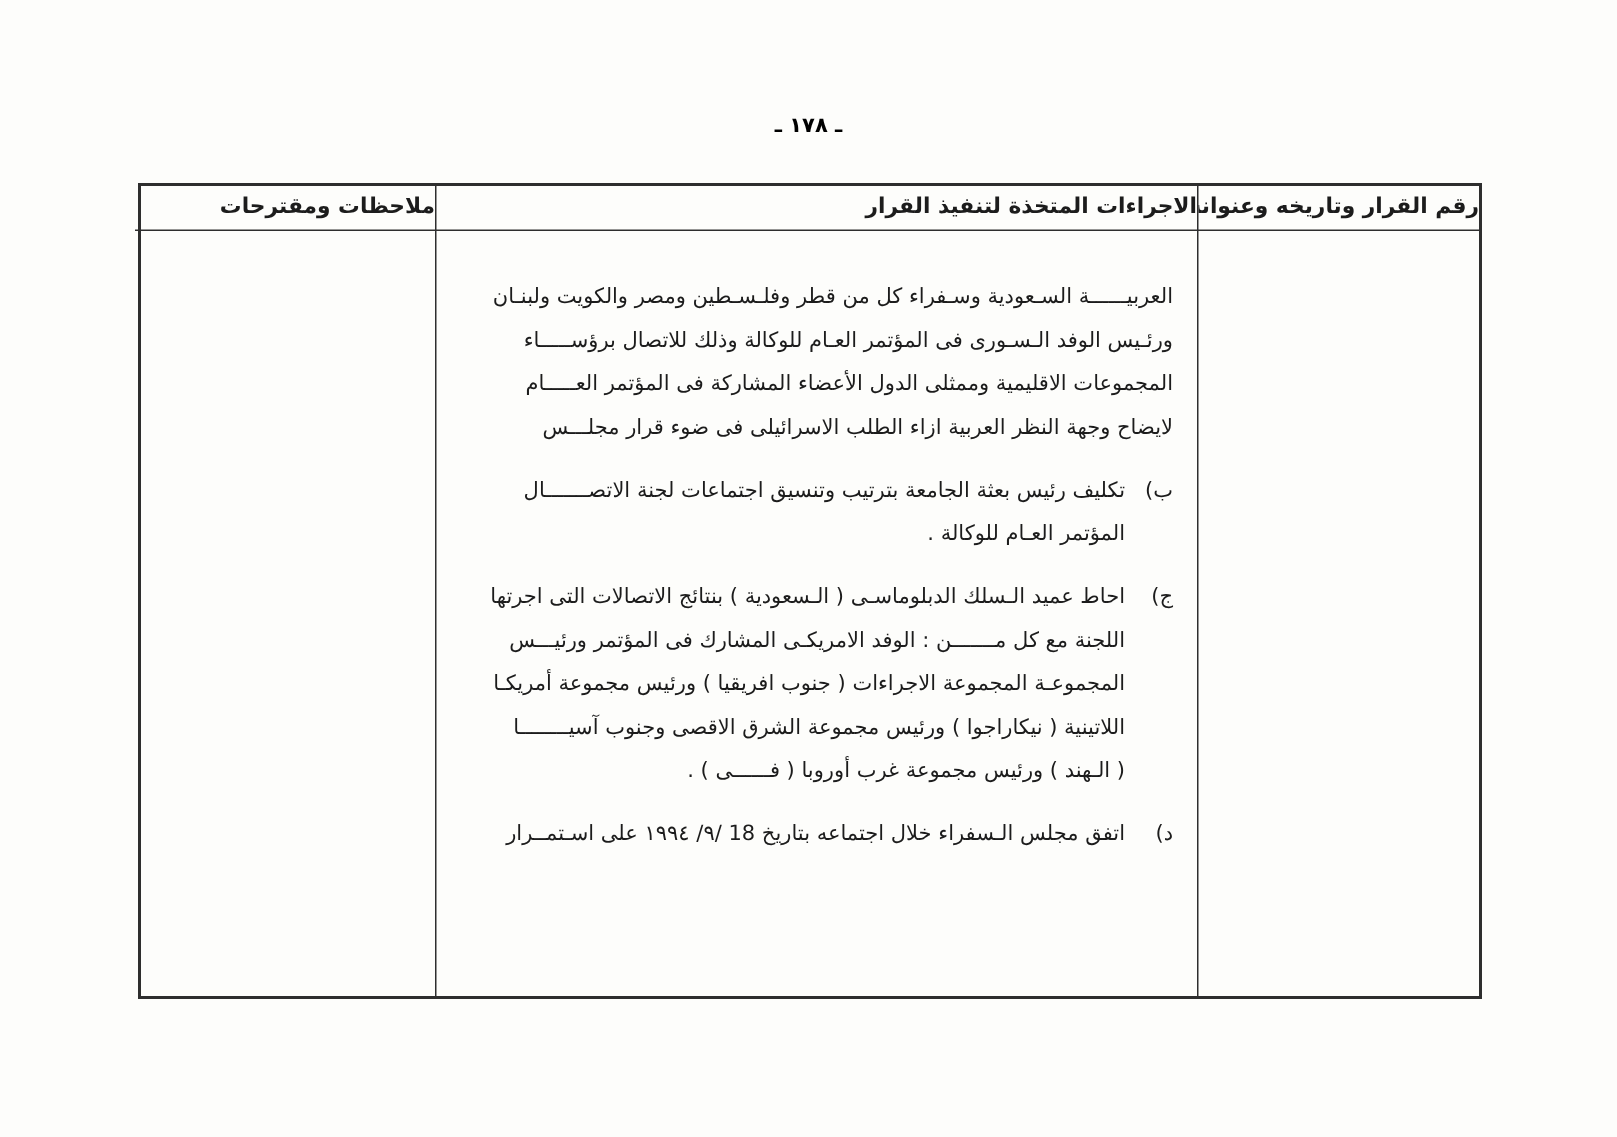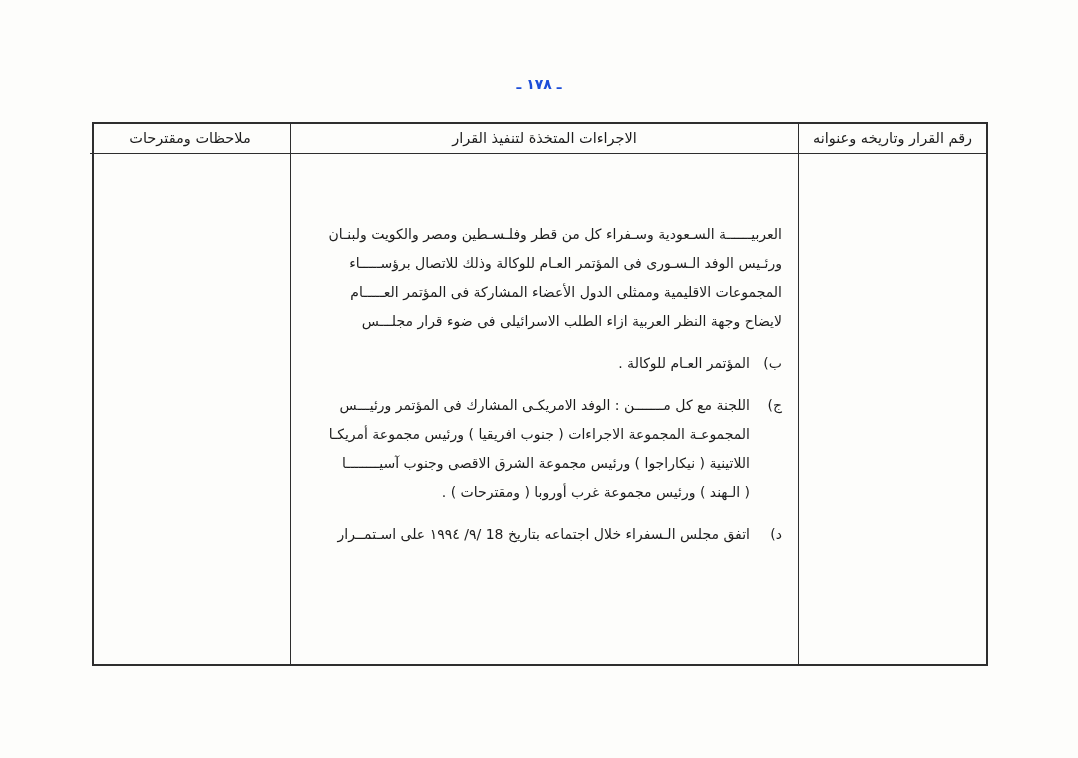--- a/index.html
+++ b/index.html
@@ -17,51 +17,51 @@
   }
   .page-number {
     position: absolute;
     top: 76px;
     left: 0;
     width: 100%;
     text-align: center;
     font-size: 14px;
     font-weight: bold;
     letter-spacing: 1px;
-    color: #1d4ed8;
+    color: #000000;
   }
   .doc-table {
     position: absolute;
     top: 122px;
     left: 92px;
     width: 896px;
     height: 544px;
     direction: rtl;
     display: grid;
     grid-template-columns: 188px 508px 200px;
     grid-template-rows: 30px 1fr;
     border: 2px solid #2e2e2e;
   }
   .cell { background: transparent; }
   .cell.col1, .cell.col2 { border-left: 1.5px solid #2e2e2e; }
   .cell.head {
     border-bottom: 1.5px solid #2e2e2e;
-    font-weight: normal;
+    font-weight: bold;
     font-size: 14.5px;
-    text-align: center;
+    text-align: right;
     line-height: 29px;
     white-space: nowrap;
     overflow: hidden;
   }
   .cell.body.col2 {
     padding: 30px 16px 0 10px;
     font-size: 14px;
     line-height: 29px;
   }
-  .paragraphs { direction: rtl; text-align: right; margin-top: 36px; }
+  .paragraphs { direction: rtl; text-align: right; }
   .para { position: relative; margin-bottom: 13px; }
   .para.has-marker { padding-right: 32px; }
   .para .marker {
     position: absolute;
     right: 0;
     top: 0;
     white-space: nowrap;
   }
   .para .line { white-space: nowrap; overflow: hidden; }
 </style>
@@ -85,28 +85,30 @@
     <div class="cell body col2">
       <div class="paragraphs">
           <div class="para">
             <div class="line">العربيــــــة السـعودية وسـفراء كل من قطر وفلـسـطين ومصر والكويت ولبنـان</div>
             <div class="line">ورئـيس الوفد الـسـورى فى المؤتمر العـام للوكالة وذلك للاتصال برؤســـــاء</div>
             <div class="line">المجموعات الاقليمية وممثلى الدول الأعضاء المشاركة فى المؤتمر العـــــام</div>
             <div class="line">لايضاح وجهة النظر العربية ازاء الطلب الاسرائيلى فى ضوء قرار مجلـــس</div>
           </div>
           <div class="para has-marker">
             <span class="marker">ب)</span>
+            <div class="line">تكليف رئيس بعثة الجامعة بترتيب وتنسيق اجتماعات لجنة الاتصـــــــال</div>
             <div class="line">المؤتمر العـام للوكالة .</div>
           </div>
           <div class="para has-marker">
             <span class="marker">ج)</span>
+            <div class="line">احاط عميد الـسلك الدبلوماسـى ( الـسعودية ) بنتائج الاتصالات التى اجرتها</div>
             <div class="line">اللجنة مع كل مـــــــن : الوفد الامريكـى المشارك فى المؤتمر ورئيـــس</div>
             <div class="line">المجموعـة المجموعة الاجراءات ( جنوب افريقيا ) ورئيس مجموعة أمريكـا</div>
             <div class="line">اللاتينية ( نيكاراجوا ) ورئيس مجموعة الشرق الاقصى وجنوب آسيــــــــا</div>
-            <div class="line">( الـهند ) ورئيس مجموعة غرب أوروبا ( ومقترحات ) .</div>
+            <div class="line">( الـهند ) ورئيس مجموعة غرب أوروبا ( فــــــى ) .</div>
           </div>
           <div class="para has-marker">
             <span class="marker">د)</span>
             <div class="line">اتفق مجلس الـسفراء خلال اجتماعه بتاريخ 18 /٩/ ١٩٩٤ على اسـتمــرار</div>
           </div>
         </div>
     </div>
 
     <div class="cell body col3"></div>
 

